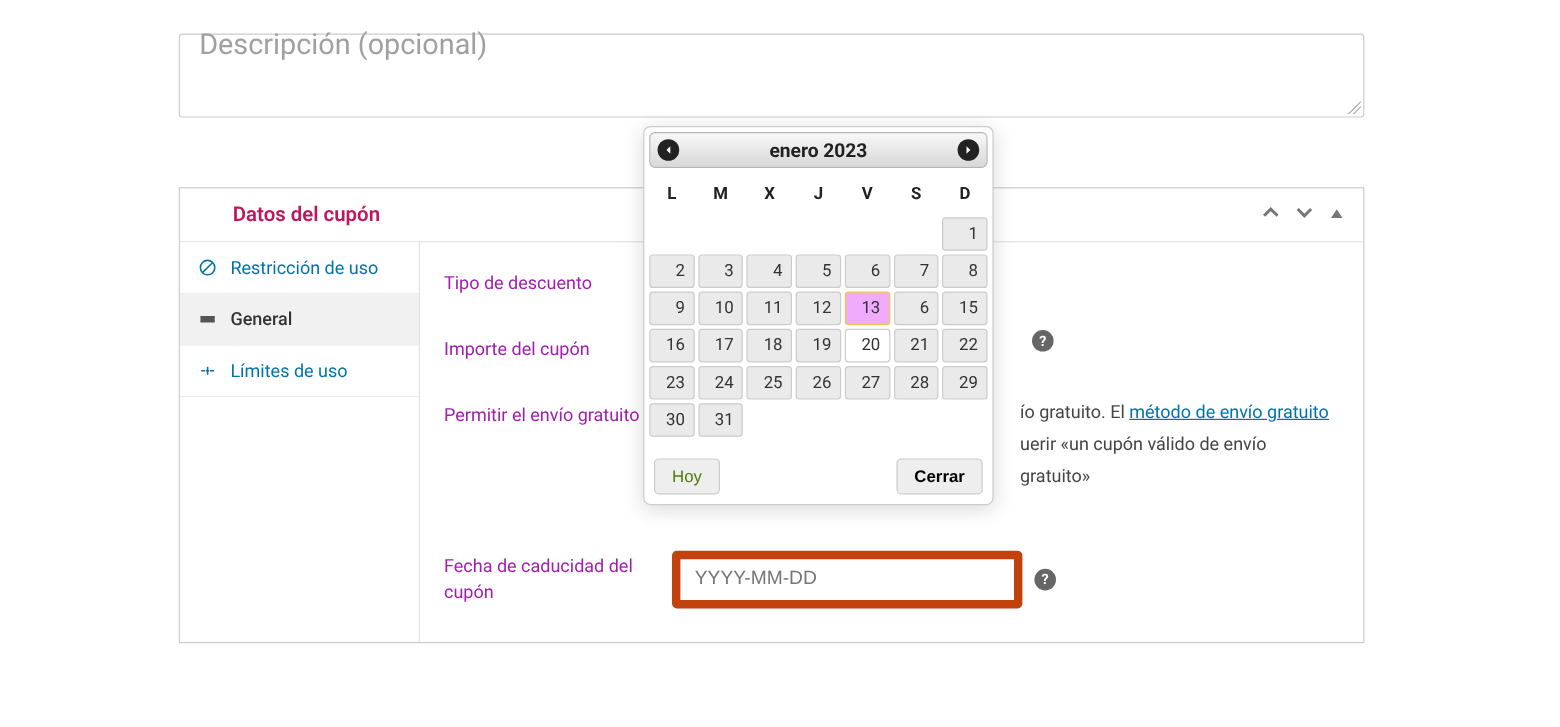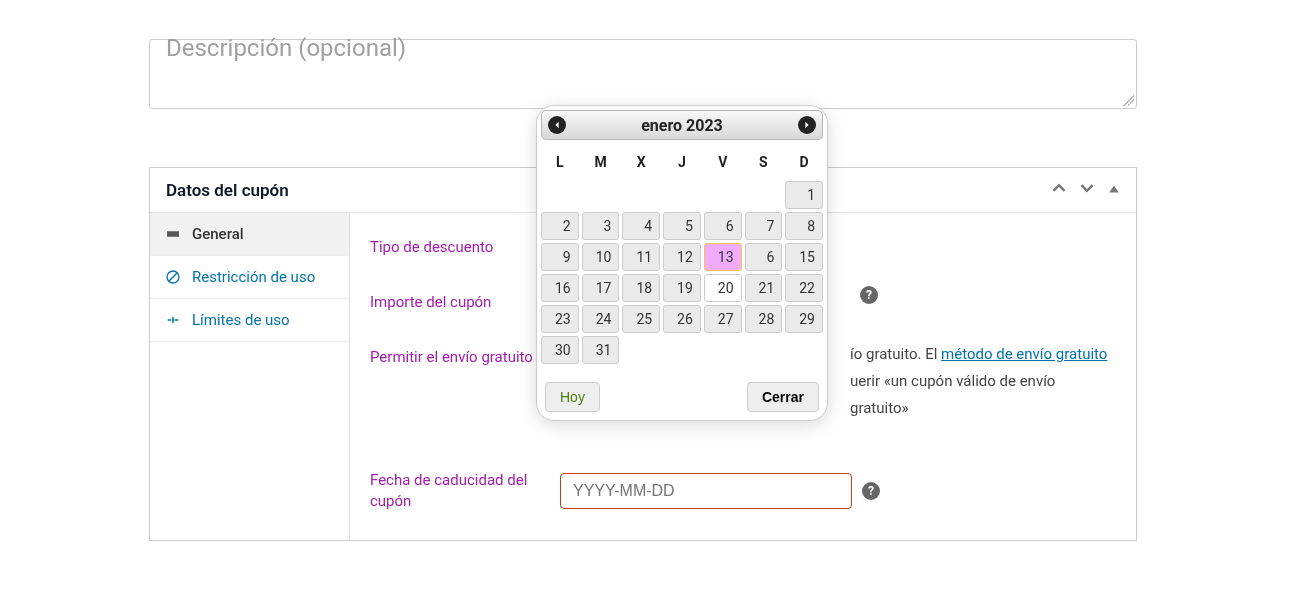--- a/index.html
+++ b/index.html
@@ -10,21 +10,21 @@
     height: 606px;
     position: relative;
     overflow: hidden;
     color: #333;
   }
   .content {
     position: absolute;
     left: 149px;
     top: 0;
     right: 163px;
-    padding-top: 39px;
+    padding-top: 28px;
   }
   .description-box {
     border: 1px solid #ccc;
     border-radius: 3px;
     padding: 14px 16px;
     color: #a0a0a0;
     font-size: 24px;
     font-weight: 400;
     height: 70px;
     position: relative;
@@ -49,21 +49,22 @@
   .panel-header {
     display: flex;
     align-items: center;
     justify-content: space-between;
     padding: 12px 16px;
     border-bottom: 1px solid #e2e2e2;
   }
   .panel-title {
     font-size: 17px;
     font-weight: 600;
-    color: #0f172a;
+    color: #be185d;
+    margin-left: 28px;
   }
   .panel-controls {
     display: flex;
     gap: 14px;
     color: #777;
     font-size: 15px;
   }
   .panel-controls span { cursor: pointer; }
 
   .panel-body {
@@ -135,35 +136,35 @@
   .shipping-text {
     font-size: 15px;
     color: #444;
     line-height: 1.8;
   }
   .shipping-text a { color: #0073aa; text-decoration: underline; margin-top: 33px; }
   .expiry-input {
     width: 292px;
     padding: 8px 12px;
     font-size: 16px;
-    border: 1px solid #c2410c;
+    border: 7px solid #c2410c;
     border-radius: 4px;
     color: #888;
     background: #fff;
   }
 
   
   .datepicker {
     position: absolute;
     left: 536px;
     top: 105px;
     width: 292px;
     background: #fff;
     border: 1px solid #ccc;
-    border-radius: 18px;
+    border-radius: 6px;
     box-shadow: 0 4px 18px rgba(0,0,0,0.15);
     padding: 4px;
     z-index: 100;
   }
   .dp-header {
     background: linear-gradient(to bottom, #f8f8f8, #d8d8d8);
     border: 1px solid #b5b5b5;
     border-radius: 5px;
     height: 30px;
     display: flex;
@@ -254,36 +255,36 @@
         <span>
           <svg width="12" height="12" viewBox="0 0 10 10">
               <path d="M1 8 L5 2 L9 8 Z" fill="#777"></path>
             </svg>
         </span>
       </div>
     </div>
 
     <div class="panel-body">
       <div class="tabs">
-        <div class="tab active">
-          <span class="tab-icon">
-            <svg viewBox="0 0 24 24">
-                <path d="M3 8 h18 v3 a2 2 0 0 0 0 2 v3 h-18 v-3 a2 2 0 0 0 0-2 z" fill="#555"></path>
-              </svg>
-          </span>
-          <span class="tab-label">General</span>
-        </div>
         <div class="tab">
           <span class="tab-icon">
             <svg viewBox="0 0 24 24">
                 <circle cx="12" cy="12" r="9" fill="none" stroke="#0073aa" stroke-width="2"></circle>
                 <line x1="6" y1="18" x2="18" y2="6" stroke="#0073aa" stroke-width="2"></line>
               </svg>
           </span>
           <span class="tab-label">Restricción de uso</span>
+        </div>
+        <div class="tab active">
+          <span class="tab-icon">
+            <svg viewBox="0 0 24 24">
+                <path d="M3 8 h18 v3 a2 2 0 0 0 0 2 v3 h-18 v-3 a2 2 0 0 0 0-2 z" fill="#555"></path>
+              </svg>
+          </span>
+          <span class="tab-label">General</span>
         </div>
         <div class="tab">
           <span class="tab-icon">
             <svg viewBox="0 0 24 24">
                 <path d="M4 12 h5 M10 12 h4 M15 12 h5 M12 7 v10" stroke="#0073aa" stroke-width="2" fill="none"></path>
               </svg>
           </span>
           <span class="tab-label">Límites de uso</span>
         </div>
       </div>

